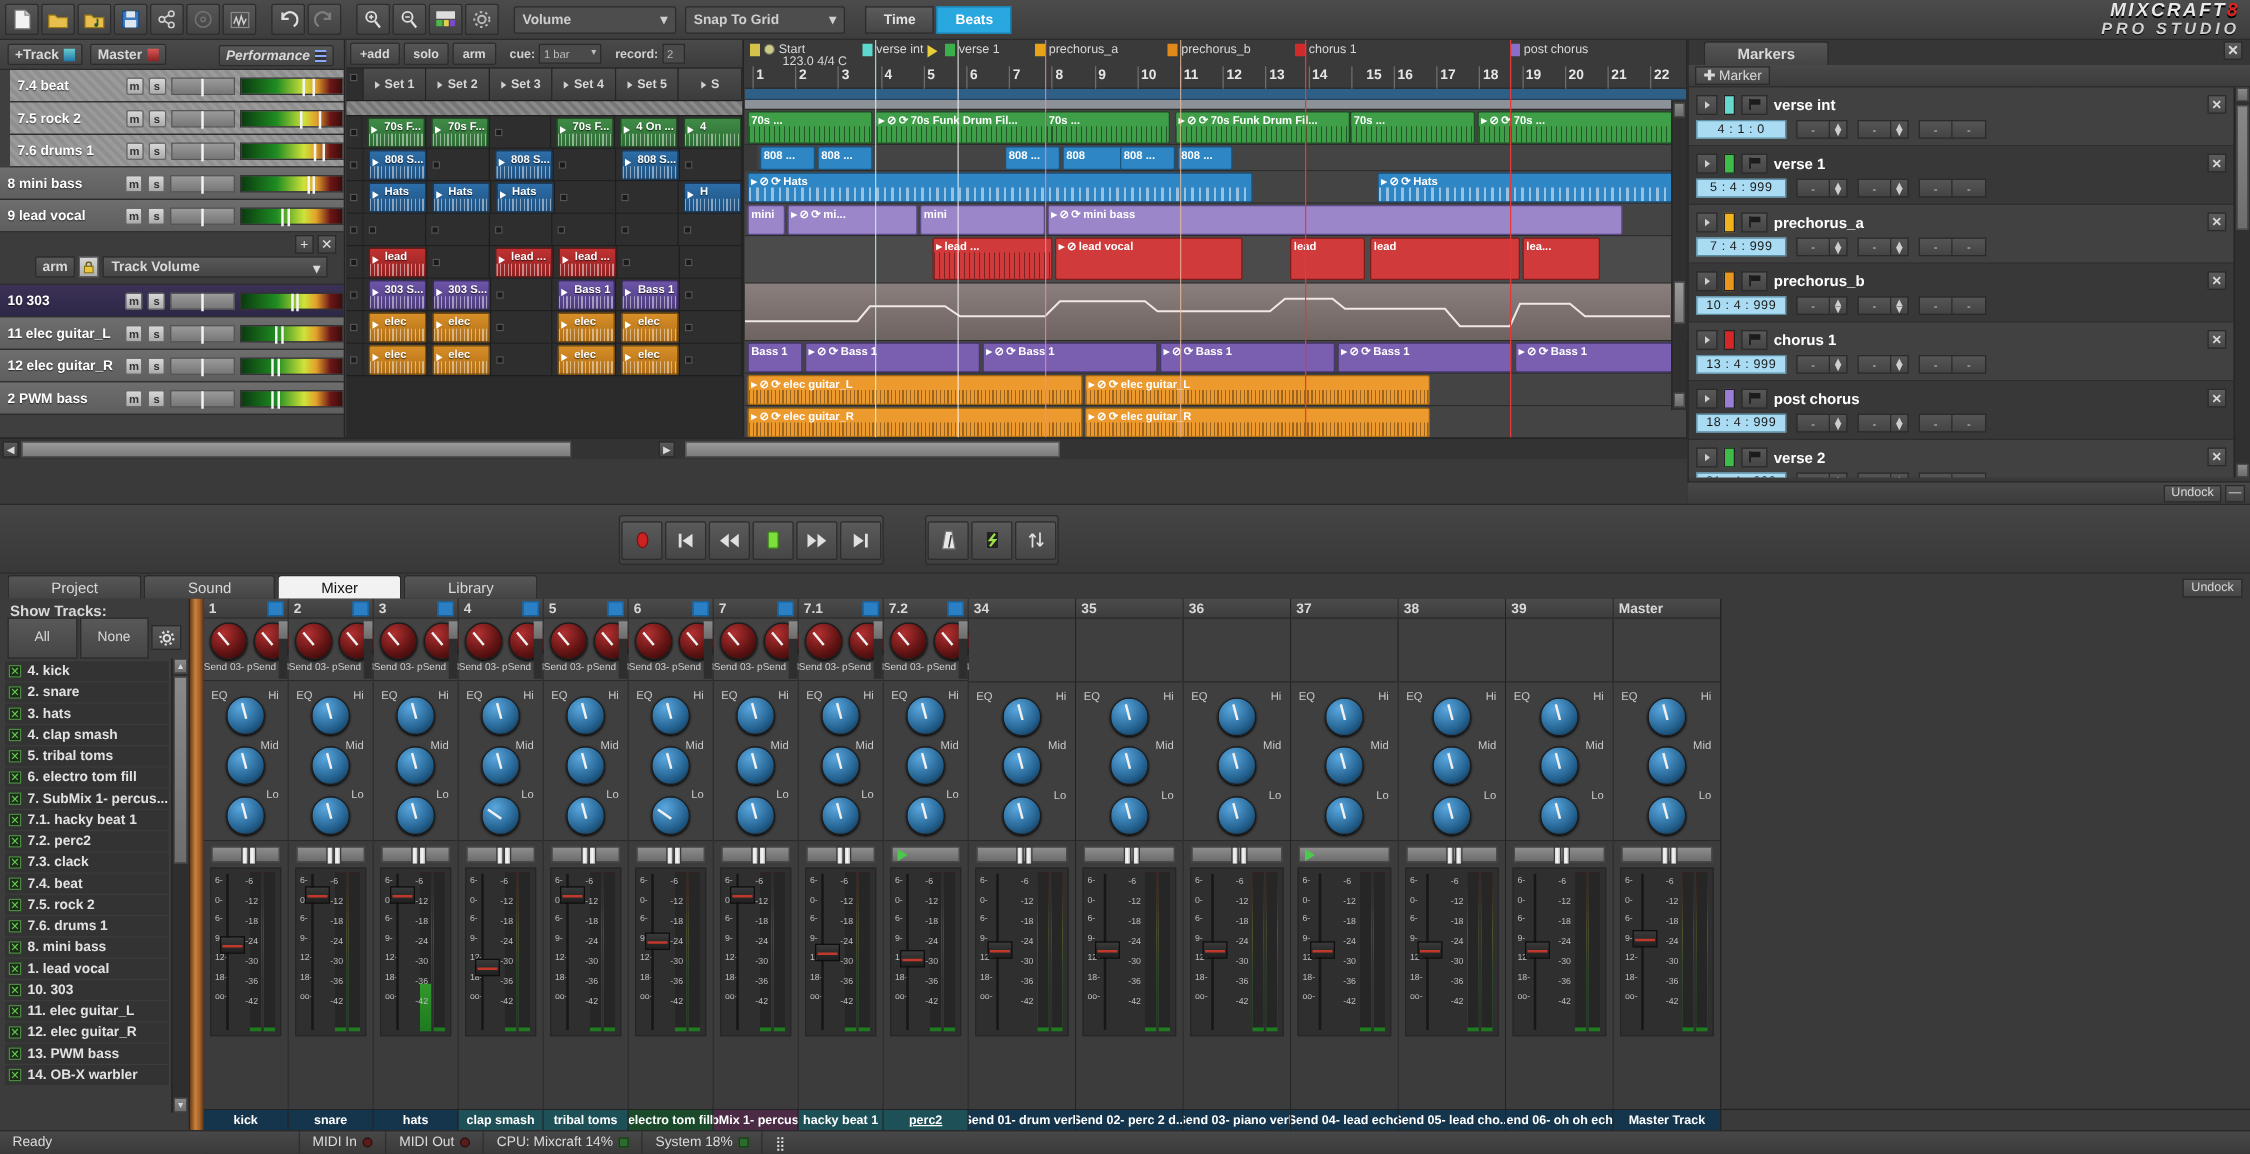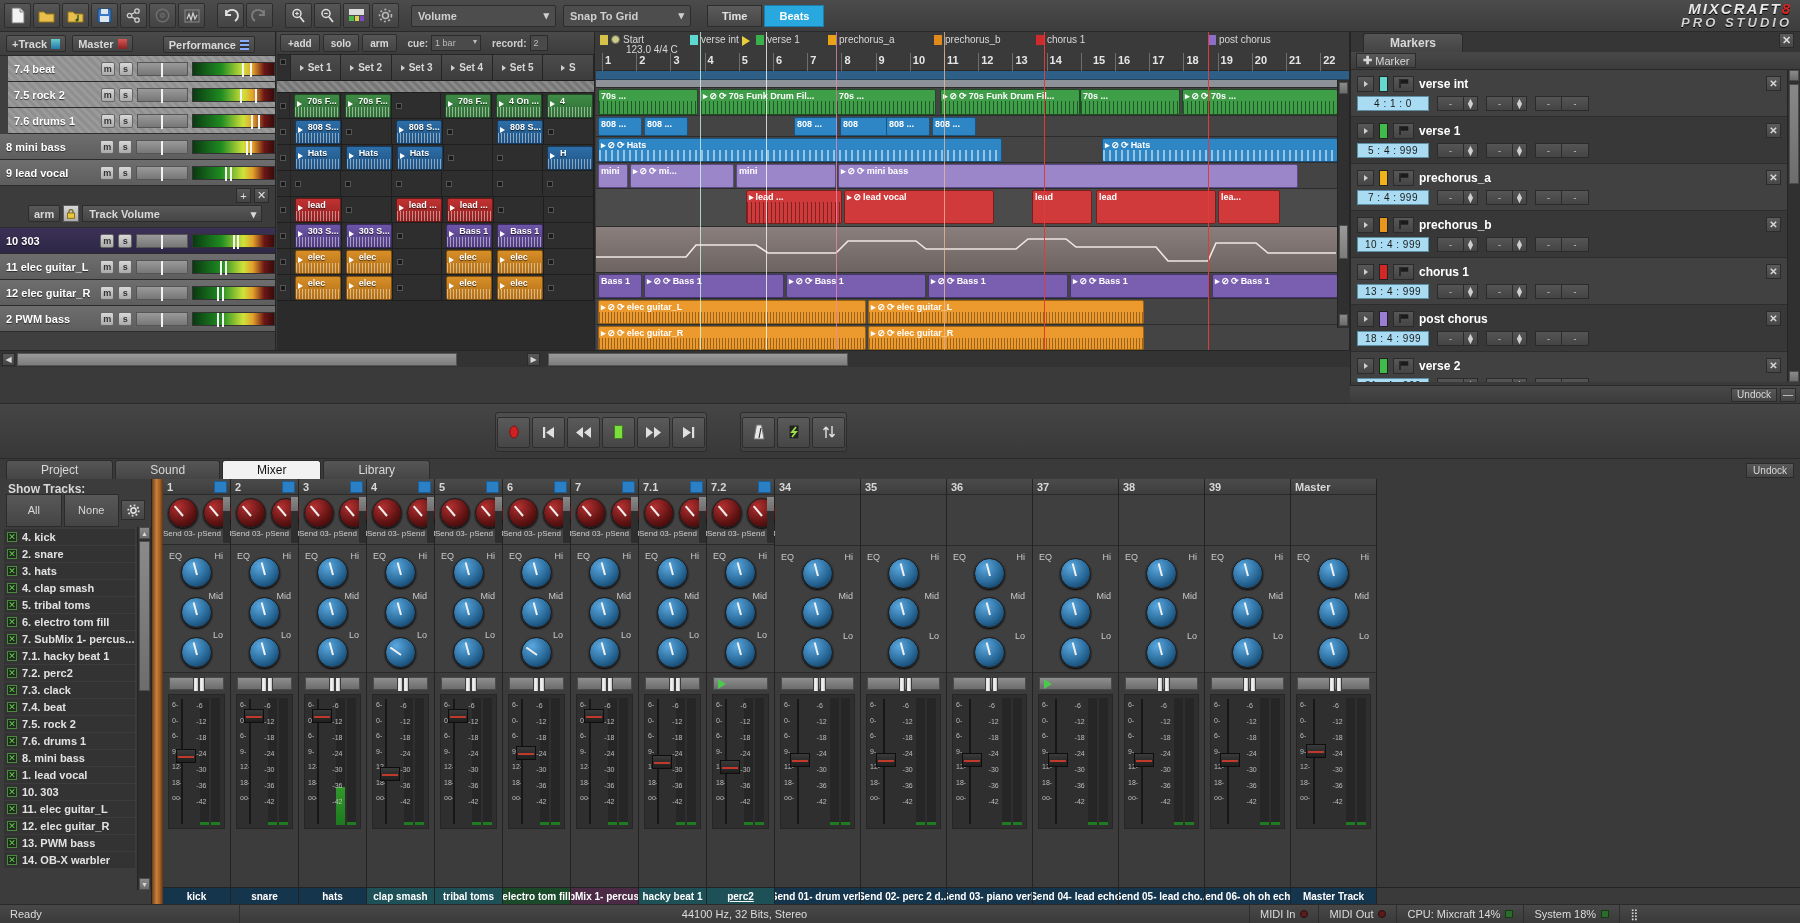--- a/index.html
+++ b/index.html
@@ -34,21 +34,21 @@
 
   
   .trackpanel { position:absolute; left:0; top:32px; width:276px; height:318px;
      background:#3f3f3f; border-right:1px solid #252525; overflow:hidden;}
   .tp-top { height:24px; display:flex; align-items:center; gap:6px; padding:0 6px;
      background:linear-gradient(#4a4a4a,#3e3e3e); border-bottom:1px solid #2a2a2a;}
   .pill { height:17px; background:linear-gradient(#585858,#444); border:1px solid #2c2c2c;
      border-radius:2px; display:flex; align-items:center; padding:0 5px; gap:4px;
      font-size:11px; font-weight:bold; cursor:pointer;}
   .swatch { width:9px; height:10px; display:block; }
-  .perfbtn { position:absolute; right:20px; top:4px; }
+  .perfbtn { position:absolute; right:8px; top:4px;font-style:italic; }
   .trk { height:26px; display:flex; align-items:center; gap:4px; padding-left:6px;
      border-bottom:1px solid #2b2b2b; position:relative;}
   .trk.sub { background:repeating-linear-gradient(45deg,#8f8f8f,#8f8f8f 3px,#9a9a9a 3px,#9a9a9a 6px);
      color:#fff; margin-left:8px; }
   .trk.sub .tn{ color:#fff; text-shadow:0 1px 1px #333;}
   .trk.norm { background:linear-gradient(#6e6e6e,#5e5e5e); color:#fff;}
   .trk.sel { background:linear-gradient(#3b3156,#2e2746); color:#fff;}
   .tn { font-weight:bold; font-size:11px; width:98px; white-space:nowrap;
      overflow:hidden; text-shadow:0 1px 1px rgba(0,0,0,.6);}
   .trk.sub .tn{ width:90px; }
@@ -426,21 +426,21 @@
           <rect x="12" y="8" width="4" height="5" fill="#7a4ac8"></rect>
         </svg>
       </div>
     <div class="tbtn">
       <svg width="15" height="15" viewBox="0 0 15 15">
           <circle cx="7.5" cy="7.5" r="3" fill="none" stroke="#b9b9b9" stroke-width="1.6"></circle>
           <circle cx="7.5" cy="7.5" r="6" fill="none" stroke="#b9b9b9" stroke-width="1.6" stroke-dasharray="2 2.4"></circle>
         </svg>
       </div>
     <div class="tsep"></div>
-    <div class="tdrop" style="width:145px">
+    <div class="tdrop" style="width:130px">
       <span>Volume</span>
       <span class="cv">▾</span>
     </div>
     <div class="tsep" style="width:3px"></div>
     <div class="tdrop" style="width:128px">
       <span>Snap To Grid</span>
       <span class="cv">▾</span>
     </div>
     <div class="tsep" style="width:12px"></div>
     <div class="seg off">Time</div>
@@ -1046,21 +1046,21 @@
             </div>
             <div class="bdy" style="background:repeating-linear-gradient(90deg,rgba(0,0,0,.45) 0 1px,transparent 1px 4px)"></div>
           </div>
           <div class="aclip ag" style="left:612px;width:130px;height:26px">
             <div class="hd">
               <span>70s ...</span>
             </div>
             <div class="bdy" style="background:repeating-linear-gradient(90deg,rgba(0,0,0,.45) 0 1px,transparent 1px 4px)"></div>
           </div>
         </div>
-        <div class="lane" style="height: 21px; background: rgb(68, 68, 68);">
+        <div class="lane" style="height: 21px; background: rgb(68, 68, 68); margin-left: 10px;">
           <div class="aclip ab" style="left:2px;width:44px;height:19px">
             <div class="hd">808 ...</div>
           </div>
           <div class="aclip ab" style="left:48px;width:44px;height:19px">
             <div class="hd">808 ...</div>
           </div>
           <div class="aclip ab" style="left:198px;width:44px;height:19px">
             <div class="hd">808 ...</div>
           </div>
           <div class="aclip ab" style="left:244px;width:62px;height:19px">
@@ -2842,21 +2842,20 @@
         <div class="nm wide" style="background: rgb(21, 53, 77);">Master Track</div>
       </div>
   </div>
   <div class="hscroll">
     <div class="harrow">◀</div>
     <div class="thumb" style="width:130px"></div>
   </div>
 
   <div class="status">
     <div class="cell" style="width:240px">Ready</div>
-    <div class="cell" style="width:1010px;justify-content:center">44100 Hz, 32 Bits, Stereo</div>
     <div class="cell">
       <span>MIDI In</span>
       <span class="led"></span>
     </div>
     <div class="cell">
       <span>MIDI Out</span>
       <span class="led"></span>
     </div>
     <div class="cell">
       <span>CPU: Mixcraft 14%</span>

